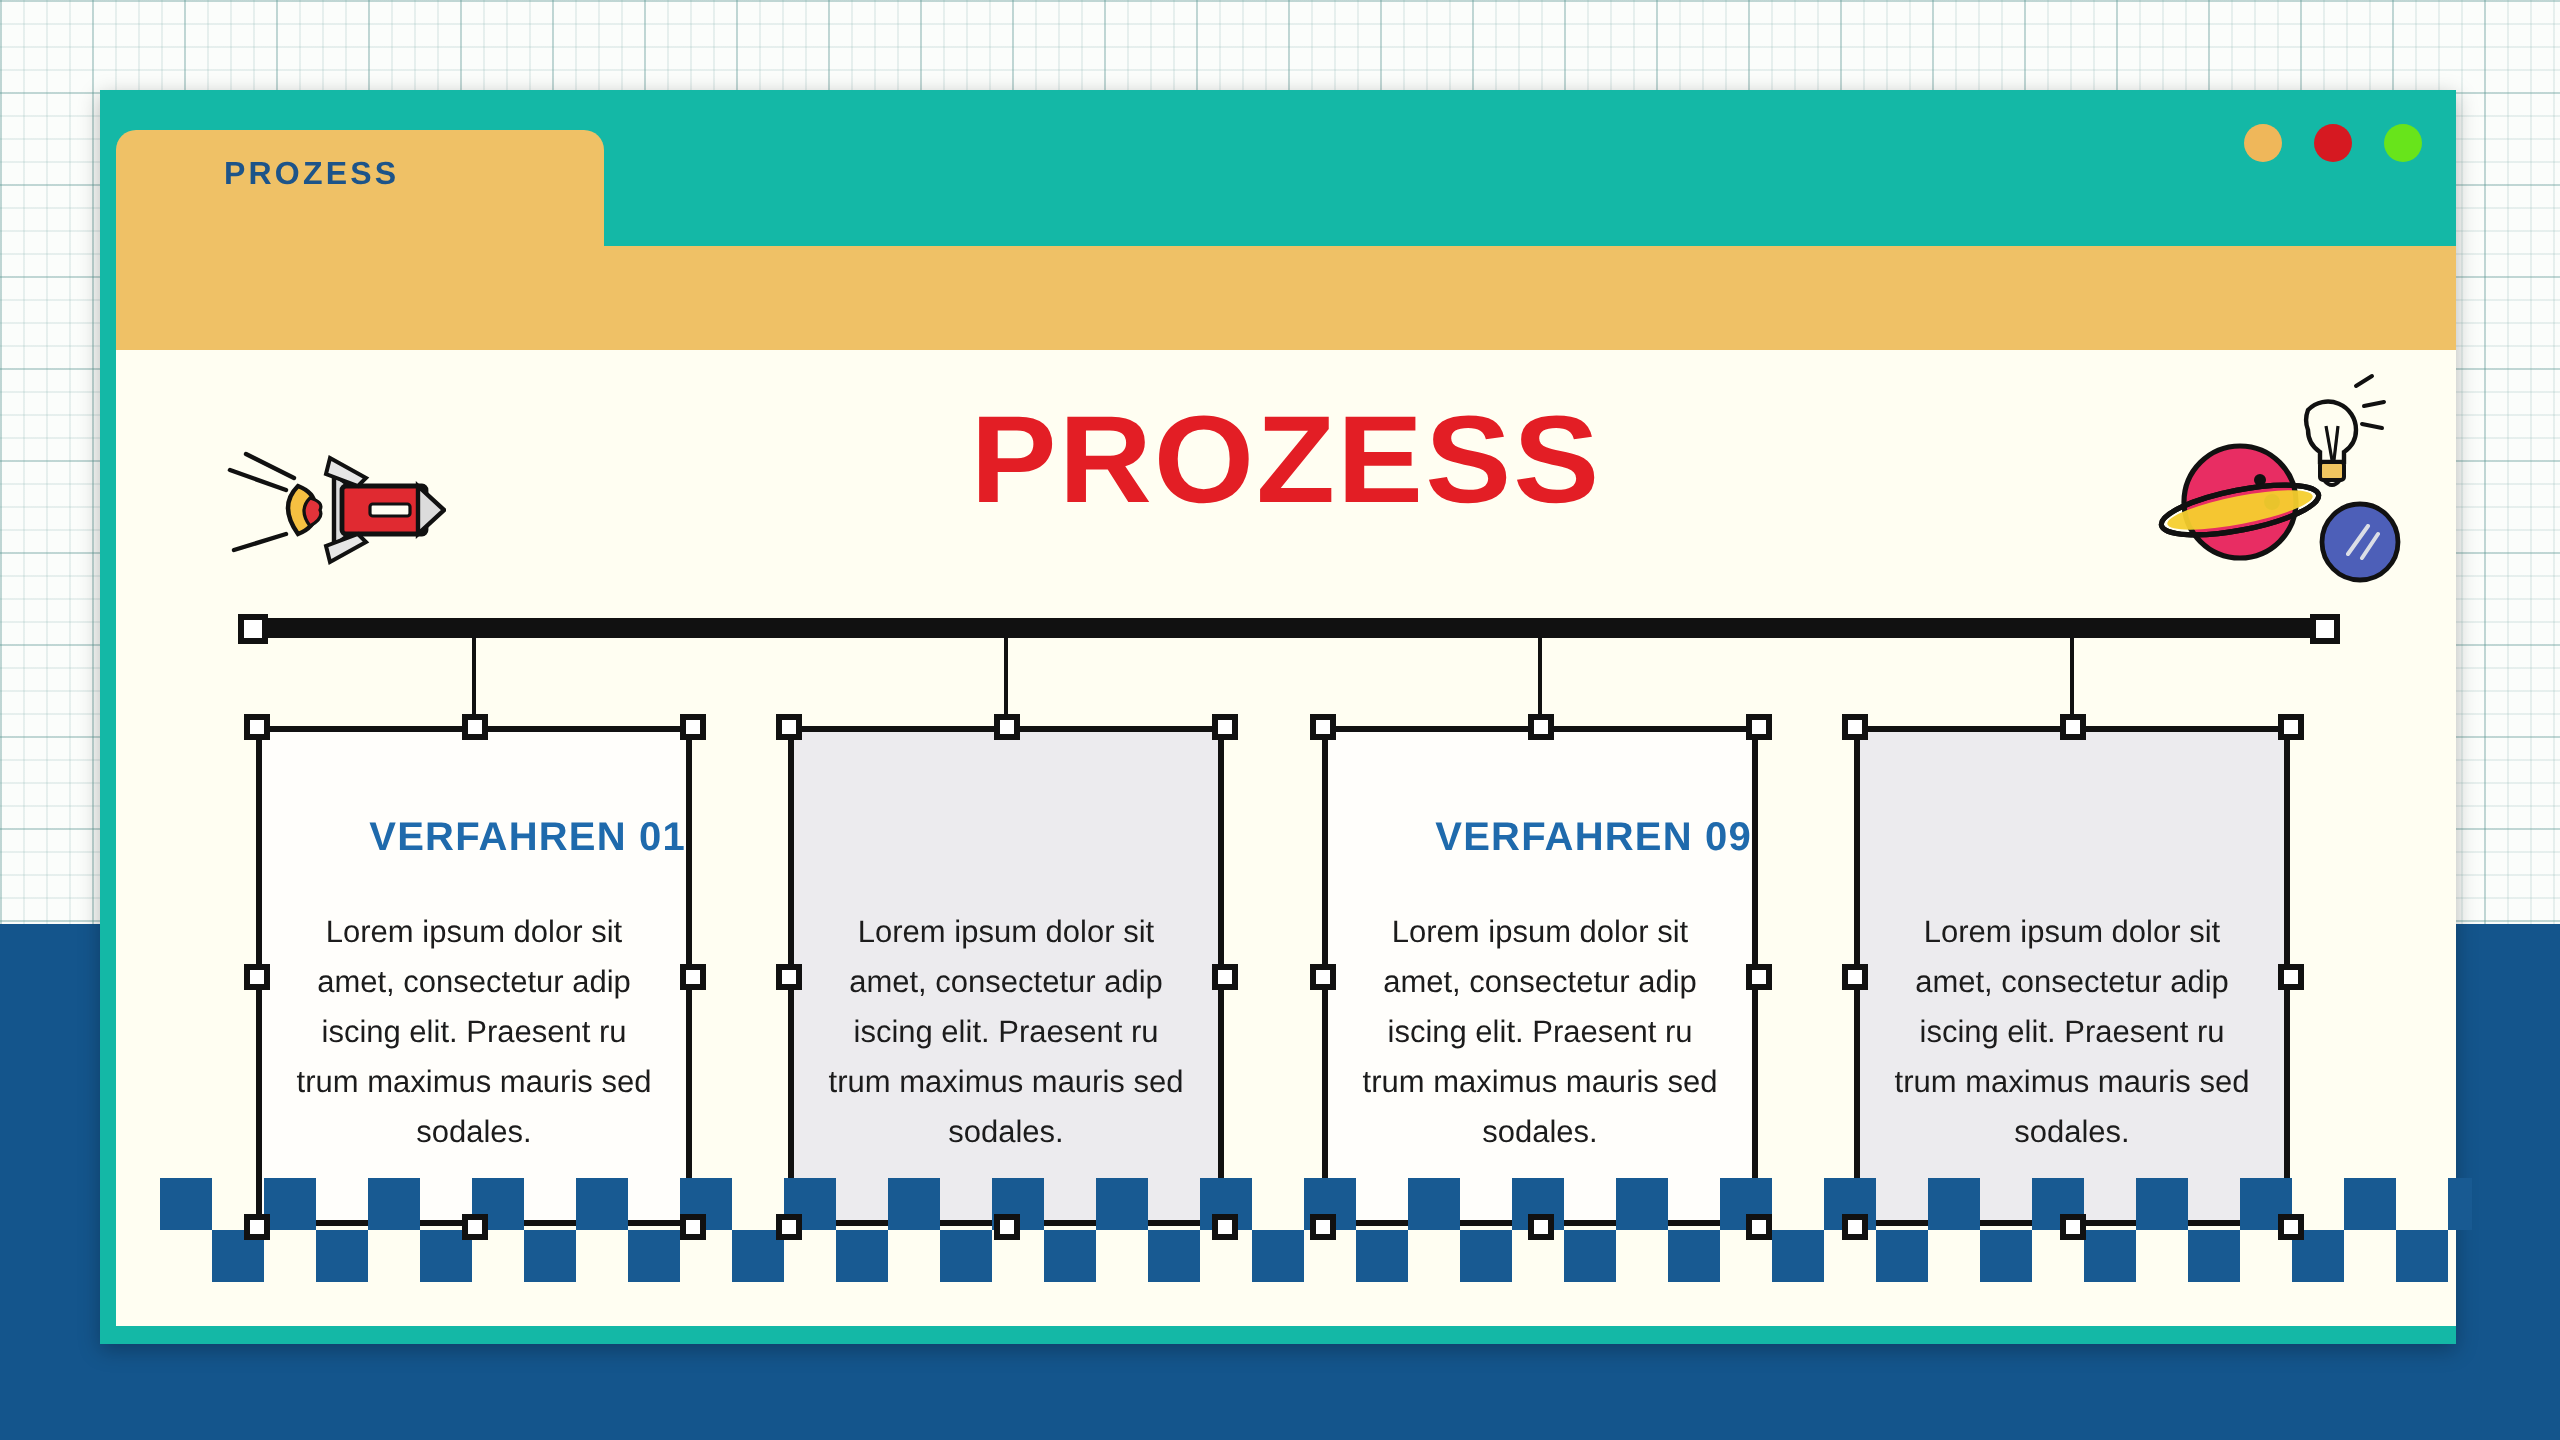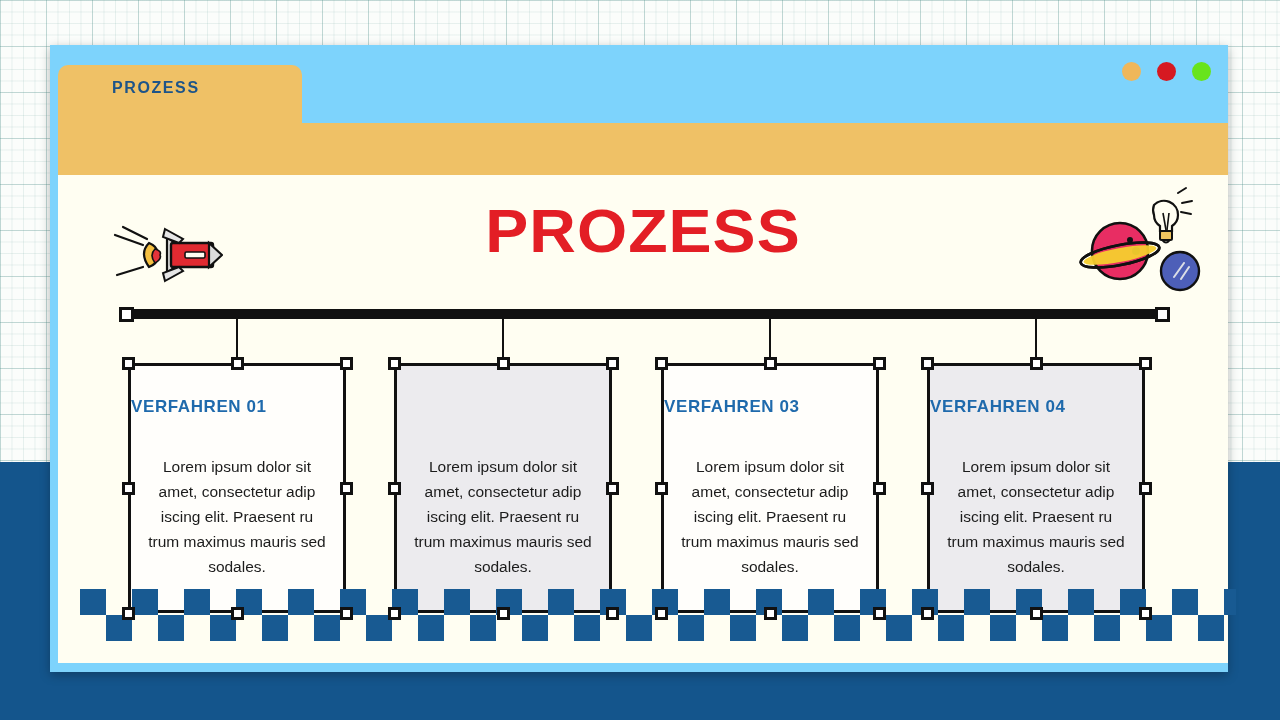--- a/index.html
+++ b/index.html
@@ -29,21 +29,21 @@
       linear-gradient(to bottom, rgba(120,170,165,0.16) 1px, transparent 1px);
     background-size: 46px 46px, 46px 46px, 11.5px 11.5px, 11.5px 11.5px;
     background-position: 0 0, 0 0, 0 0, 0 0;
   }
 
   
   .window {
     position: absolute;
     left: 50px; top: 45px;
     width: 1178px; height: 627px;
-    background: #7dd3fc;
+    background: #14b8a6;
     box-shadow: 0 3px 10px rgba(0,0,0,0.28);
   }
 
   .titlebar {
     position: absolute;
     left: 0; top: 0;
     width: 100%; height: 84px;
   }
 
   .dots {
@@ -142,23 +142,23 @@
     width: 218px;
     height: 250px;
     border: 3px solid #111;
     box-sizing: border-box;
   }
   .card.white { background: #fffefb; }
   .card.grey  { background: #ecebee; }
 
   .card-title {
     position: absolute;
-    left: 0; right: 0; top: 31px;
-    text-align: left;
-    font-size: 17px;
+    left: 0; right: 0; top: 42px;
+    text-align: right;
+    font-size: 20px;
     font-weight: bold;
     letter-spacing: 0.6px;
     color: #1f6aac;
     font-stretch: condensed;
   }
   .card-body {
     position: absolute;
     left: 16px; right: 16px; top: 88px;
     text-align: center;
     font-size: 15.5px;
@@ -267,25 +267,24 @@
       <div class="connector" style="left:977px;"></div>
 
       <div class="card white" style="left:70px;">
         <div class="card-title">VERFAHREN 01</div>
         <div class="card-body">Lorem ipsum dolor sit amet, consectetur adip iscing elit. Praesent ru trum maximus mauris sed sodales.</div>
       </div>
       <div class="card grey" style="left:336px;">
         <div class="card-body">Lorem ipsum dolor sit amet, consectetur adip iscing elit. Praesent ru trum maximus mauris sed sodales.</div>
       </div>
       <div class="card white" style="left:603px;">
-        <div class="card-title">VERFAHREN 03</div>
+        <div class="card-title">VERFAHREN 09</div>
         <div class="card-body">Lorem ipsum dolor sit amet, consectetur adip iscing elit. Praesent ru trum maximus mauris sed sodales.</div>
       </div>
       <div class="card grey" style="left:869px;">
-        <div class="card-title">VERFAHREN 04</div>
         <div class="card-body">Lorem ipsum dolor sit amet, consectetur adip iscing elit. Praesent ru trum maximus mauris sed sodales.</div>
       </div>
 
       <div id="card-handles">
           <div class="handle" style="left: 63.5px; top: 181.5px;"></div>
           <div class="handle" style="left: 172.5px; top: 181.5px;"></div>
           <div class="handle" style="left: 281.5px; top: 181.5px;"></div>
           <div class="handle" style="left: 63.5px; top: 306.5px;"></div>
           <div class="handle" style="left: 281.5px; top: 306.5px;"></div>
           <div class="handle" style="left: 63.5px; top: 431.5px;"></div>

